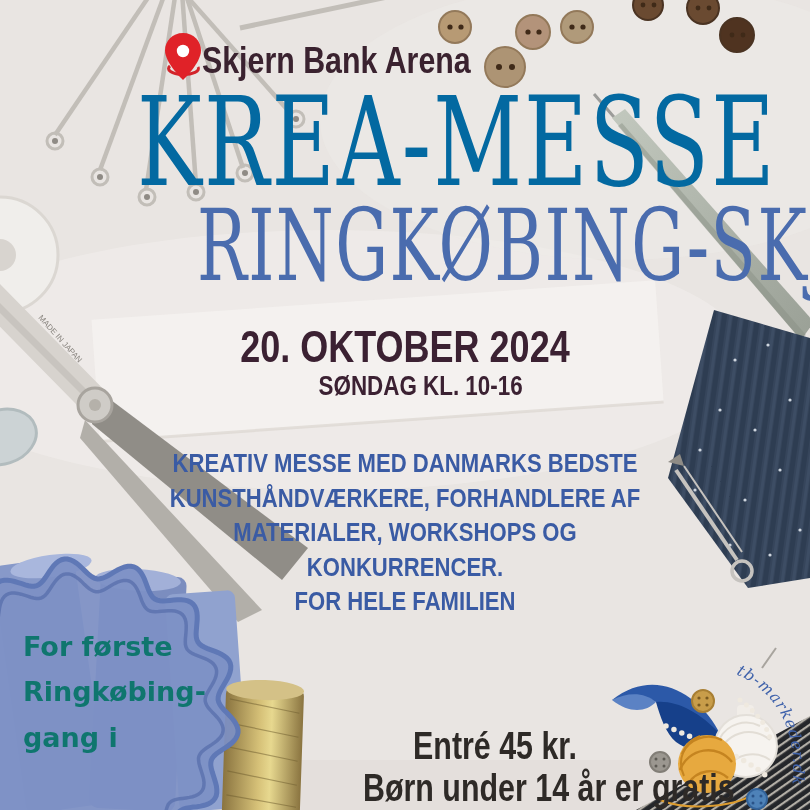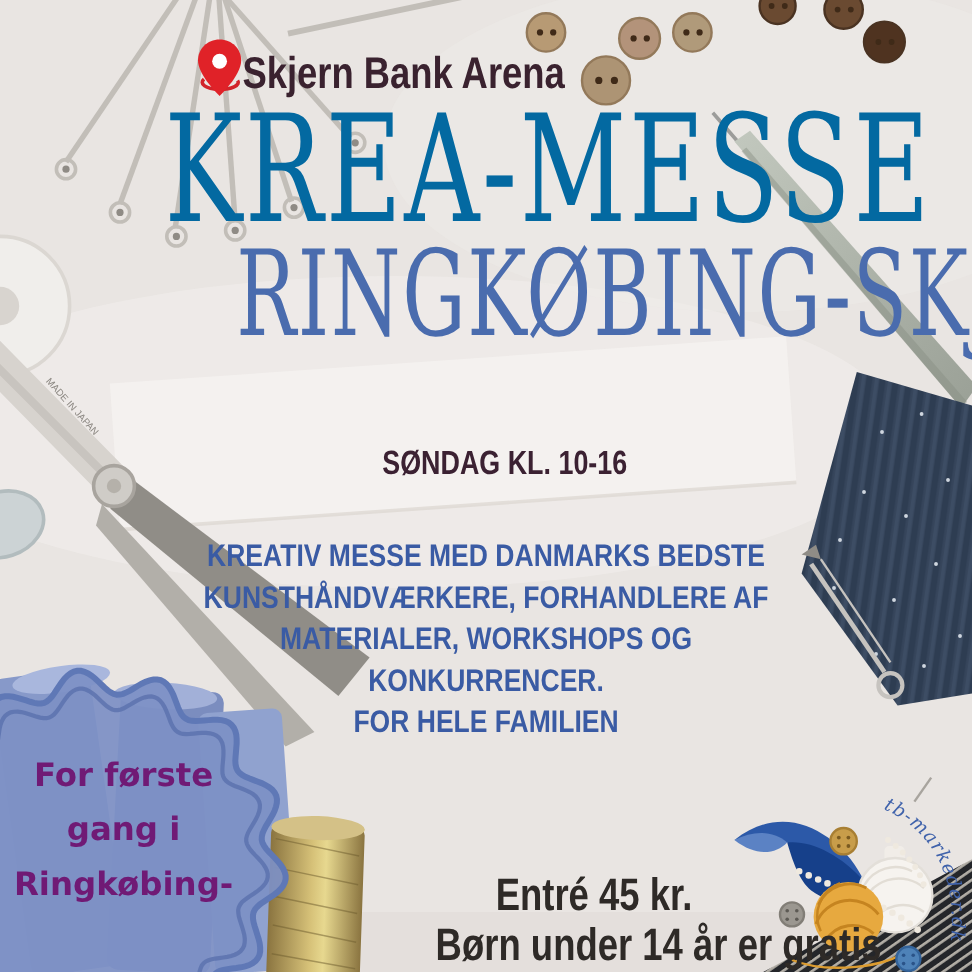--- a/index.html
+++ b/index.html
@@ -18,23 +18,23 @@
   .title{top:80px;font-family:"DejaVu Serif",serif;font-size:124px;line-height:1;
          color:#0369a1;letter-spacing:3px;}
   .subtitle{top:196px;font-family:"DejaVu Serif",serif;font-size:99px;line-height:1;
          color:#4a6cae;letter-spacing:2px;}
   .date{top:323px;font-size:45px;font-weight:bold;color:#3b2132;line-height:1.05;}
   .time{top:371px;font-size:28px;font-weight:bold;color:#3b2132;line-height:1.05;padding-left:16px;}
   .desc{top:446px;font-size:26px;font-weight:bold;color:#3a5ba4;line-height:1.33;
         text-align:center;width:810px;left:0;}
   .entry{left:330px;top:726px;width:330px;text-align:center;font-size:38px;
          font-weight:bold;color:#2e2a27;line-height:1.1;}
-  .badge-text{left:0px;top:624px;width:206px;text-align:center;z-index:6;
+  .badge-text{left:0px;top:624px;width:206px;text-align:left;z-index:6;
          font-family:"DejaVu Sans",sans-serif;font-size:27px;font-weight:bold;
-         color:#701a75;line-height:1.68;}
+         color:#0f766e;line-height:1.68;padding-left:23px;}
 </style>
 </head>
 <body>
 
 <div class="poster">
 
 <svg class="bg" width="810" height="810" viewBox="0 0 810 810">
   <defs>
     <linearGradient id="goldGrad" x1="0" y1="0" x2="1" y2="0">
       <stop offset="0" stop-color="#8a7440"></stop>
@@ -252,35 +252,36 @@
     <circle cx="183" cy="51" r="6.2" fill="#ffffff"></circle>
   </g>
 </svg>
 
 <div class="txt venue">Skjern Bank Arena</div>
 
 <div class="txt center title"><span class="sx70">KREA-MESSE</span></div>
 
 <div class="txt center subtitle"><span class="sx67">RINGKØBING-SKJERN</span></div>
 
+<div class="txt center date"><span class="sx80">20. OKTOBER 2024</span></div>
 
 <div class="txt center time"><span class="sx80">SØNDAG KL. 10-16</span></div>
 
 <div class="txt desc sx85">
   <div>KREATIV MESSE MED DANMARKS BEDSTE</div>
   <div>KUNSTHÅNDVÆRKERE, FORHANDLERE AF</div>
   <div>MATERIALER, WORKSHOPS OG</div>
   <div>KONKURRENCER.</div>
   <div>FOR HELE FAMILIEN</div>
 </div>
 
 <div class="txt badge-text">
   <div>For første</div>
+  <div>Ringkøbing-</div>
   <div>gang i</div>
-  <div>Ringkøbing-</div>
 </div>
 
 <div class="txt entry">
   <div class="sx80" style="display:block;">Entré 45 kr.</div>
   <div class="sx80" style="display:block;">Børn under 14 år er gratis</div>
 </div>
 
 </div>
 
 </body></html>

